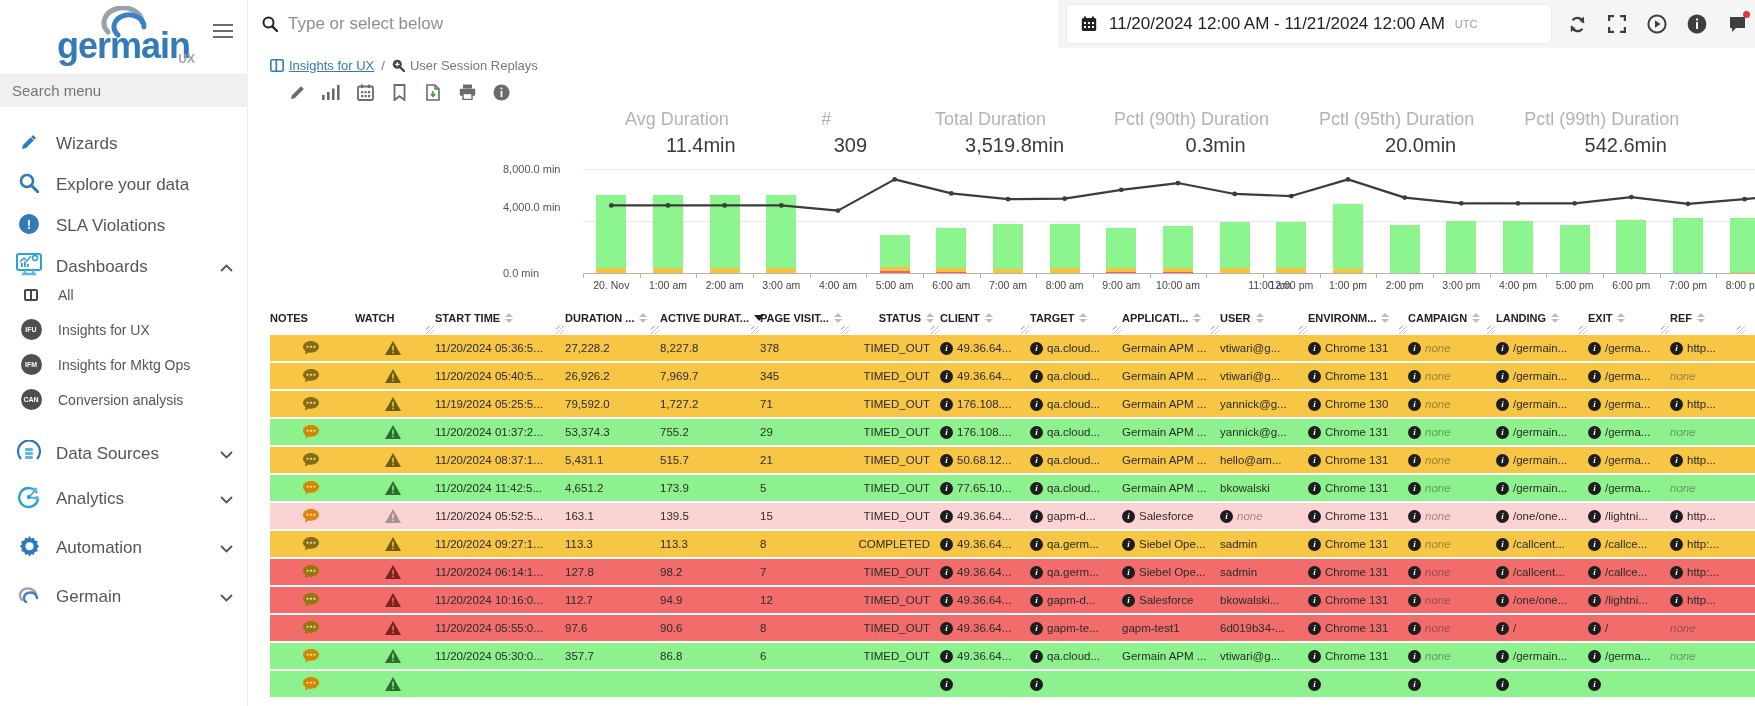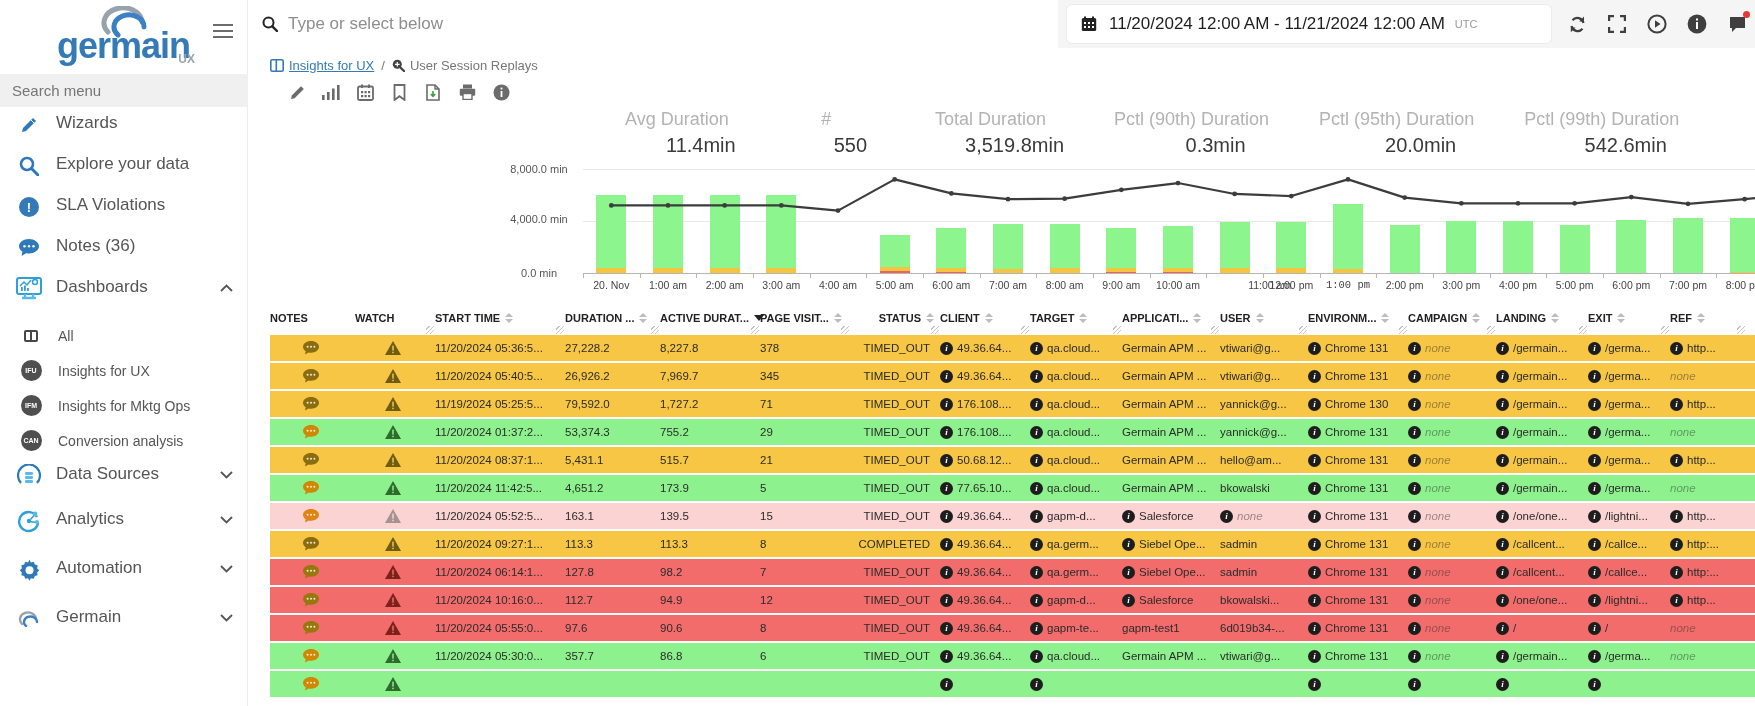--- a/index.html
+++ b/index.html
@@ -11,21 +11,21 @@
   .sidebar { width:248px; height:706px; background:#fff; border-right:1px solid #ececec; position:relative; flex:none; }
   .logo-wrap { position:relative; padding:6px 0 2px 0; text-align:center; }
   .logo-swirl { display:block; margin:0 auto -10px auto; }
   .logo-text { font-size:36px; font-weight:bold; color:var(--accent); letter-spacing:-1px; line-height:36px; }
   .logo-ux { position:absolute; right:52px; bottom:0px; font-size:12px; color:#9aa4ad; font-weight:bold; }
   .hamburger { position:absolute; top:20px; right:14px; width:20px; cursor:pointer; }
   .hamburger i { display:block; height:2px; background:#6b6b6b; margin:4px 0; }
   .side-search { width:248px; height:33px; background:#f0f0f0; border:none; outline:none;
     font-size:15px; color:#666; padding:0 12px; margin-top:8px; font-family:"Liberation Sans",sans-serif; }
   .nav { padding-top:6px; }
-  .nav-item { display:flex; align-items:flex-start; height:41px; padding:0 14px 0 16px; cursor:pointer; color:#555; font-size:17px; }
+  .nav-item { display:flex; align-items:flex-end; height:41px; padding:0 14px 0 16px; cursor:pointer; color:#555; font-size:17px; }
   .nav-item .nico { width:26px; height:24px; margin-right:14px; display:flex; align-items:center; justify-content:center; flex:none; }
   .nav-item .lbl { flex:1; white-space:nowrap; }
   .chev { flex:none; margin-left:4px; }
   .sub-item { display:flex; align-items:center; height:35px; padding:0 14px 0 20px; cursor:pointer; color:#555; font-size:14px; }
   .sub-item .bico { width:22px; margin-right:16px; display:flex; align-items:center; justify-content:center; flex:none; }
   .badge-circle { width:21px; height:21px; border-radius:50%; background:#4f4f4f; color:#fff; font-size:7px; font-weight:bold;
     display:flex; align-items:center; justify-content:center; letter-spacing:0; }
   .all-icon { width:14px; height:12px; border:2px solid #474747; border-radius:2px; position:relative; }
   .all-icon::after { content:""; position:absolute; left:4px; top:0; bottom:0; width:2px; background:#474747; }
   .sla-circle { width:20px; height:20px; border-radius:50%; background:var(--accent); color:#fff; font-weight:bold; font-size:13px;
@@ -55,21 +55,21 @@
   .title-tools { display:flex; align-items:center; gap:16px; margin-left:18px; }
   .ttool { width:18px; height:18px; display:flex; align-items:center; justify-content:center; cursor:pointer; }
 
   .kpi-row { display:flex; gap:50px; margin:2px 0 4px 370px; }
   .kpi { text-align:center; min-width:60px; }
   .kpi-label { font-size:18px; color:#b3b3b3; }
   .kpi-value { font-size:20px; color:#3a3a3a; margin-top:4px;margin-left:48px; }
 
   
   .chart { position:relative; height:128px; margin-bottom:12px; flex:none; }
-  .ylab { position:absolute; width:72px; text-align:center; font-size:11px; color:#555; left:255px; }
+  .ylab { position:absolute; width:72px; text-align:left; font-size:11px; color:#555; left:255px; }
   .plot { position:absolute; left:335px; top:8px; width:1360px; height:104px; }
   .gridline { position:absolute; left:0; right:0; height:1px; background:#e8e8e8; }
   .baseline { position:absolute; left:0; right:0; bottom:-1px; height:1px; background:#b5b5b5; }
   .xtick { position:absolute; bottom:-5px; width:1px; height:4px; background:#b5b5b5; }
   .bar-stack { position:absolute; bottom:0; width:30px; display:flex; flex-direction:column-reverse; }
   .seg { width:100%; }
   .xlabels { position:absolute; left:335px; top:118px; width:1360px; height:14px; }
   .xlab { position:absolute; transform:translateX(-50%); font-size:10.5px; color:#444; white-space:nowrap; }
   .linesvg { position:absolute; left:0; top:0; overflow:visible; }
 
@@ -142,31 +142,20 @@
         <span class="lbl">Explore your data</span>
       </div>
 
       <div class="nav-item">
         <span class="nico">
             <span class="sla-circle">!</span>
           </span>
         <span class="lbl">SLA Violations</span>
       </div>
 
-      <div class="nav-item">
-        <span class="nico">
-          <svg width="21" height="18" viewBox="0 0 21 18">
-              <path d="M10 0C4.5 0 0 3.2 0 7.2c0 2.2 1.3 4.1 3.4 5.4L2.6 17l4.5-2.8c.9.2 1.9.3 2.9.3 5.5 0 10-3.2 10-7.2S15.5 0 10 0z" fill="#2e79ba"></path>
-              <circle cx="5.5" cy="7.2" r="1.2" fill="#fff"></circle>
-              <circle cx="10" cy="7.2" r="1.2" fill="#fff"></circle>
-              <circle cx="14.5" cy="7.2" r="1.2" fill="#fff"></circle>
-            </svg>
-        </span>
-        <span class="lbl">Notes (36)</span>
-      </div>
 
       <div class="nav-item">
         <span class="nico">
           <svg width="26" height="24" viewBox="0 0 26 24">
               <rect x="1" y="1" width="24" height="16" rx="2" stroke="#2e9fd8" stroke-width="2" fill="#fff"></rect>
               <path d="M4 9l4-4 3 3 4-5" stroke="#2e9fd8" stroke-width="1.5" fill="none"></path>
               <circle cx="19" cy="5" r="2.5" fill="none" stroke="#2e9fd8" stroke-width="1.5"></circle>
               <rect x="5" y="10" width="1.8" height="4" fill="#2e9fd8"></rect>
               <rect x="8" y="8.5" width="1.8" height="5.5" fill="#2e9fd8"></rect>
               <rect x="11" y="11" width="1.8" height="3" fill="#2e9fd8"></rect>
@@ -410,21 +399,21 @@
       </span>
     </div>
 
     <div class="kpi-row" id="kpi-row">
         <div class="kpi">
           <div class="kpi-label">Avg Duration</div>
           <div class="kpi-value">11.4min</div>
         </div>
         <div class="kpi">
           <div class="kpi-label">#</div>
-          <div class="kpi-value">550</div>
+          <div class="kpi-value">309</div>
         </div>
         <div class="kpi">
           <div class="kpi-label">Total Duration</div>
           <div class="kpi-value">3,519.8min</div>
         </div>
         <div class="kpi">
           <div class="kpi-label">Pctl (90th) Duration</div>
           <div class="kpi-value">0.3min</div>
         </div>
         <div class="kpi">
@@ -432,21 +421,21 @@
           <div class="kpi-value">20.0min</div>
         </div>
         <div class="kpi">
           <div class="kpi-label">Pctl (99th) Duration</div>
           <div class="kpi-value">542.6min</div>
         </div>
       </div>
 
     <div class="chart" id="chart">
       <div class="ylab" style="top:2px">8,000.0 min</div>
-      <div class="ylab" style="top:52px">4,000.0 min</div>
+      <div class="ylab" style="top:40px">4,000.0 min</div>
       <div class="ylab" style="top:106px">0.0 min</div>
 
       <div class="plot" id="plot">
         <div class="gridline" style="top:0"></div>
         <div class="gridline" style="top:52px"></div>
         <div class="baseline"></div>
       <div class="xtick" style="left: 0px;"></div>
           <div class="bar-stack" style="left: 13.3333px;">
             <div class="seg" style="height: 4.55px; background: rgb(245, 197, 66);"></div>
             <div class="seg" style="height: 73.45px; background: rgb(141, 245, 141);"></div>
@@ -580,21 +569,21 @@
           <span class="xlab" style="left: 198.333px;">3:00 am</span>
           <span class="xlab" style="left: 255px;">4:00 am</span>
           <span class="xlab" style="left: 311.667px;">5:00 am</span>
           <span class="xlab" style="left: 368.333px;">6:00 am</span>
           <span class="xlab" style="left: 425px;">7:00 am</span>
           <span class="xlab" style="left: 481.667px;">8:00 am</span>
           <span class="xlab" style="left: 538.333px;">9:00 am</span>
           <span class="xlab" style="left: 595px;">10:00 am</span>
           <span class="xlab" style="left: 651.667px; margin-left: 35px;">11:00 am</span>
           <span class="xlab" style="left: 708.333px;">12:00 pm</span>
-          <span class="xlab" style="left: 765px; font-family: Liberation Mono, monospace;">1:00 pm</span>
+          <span class="xlab" style="left: 765px;">1:00 pm</span>
           <span class="xlab" style="left: 821.667px;">2:00 pm</span>
           <span class="xlab" style="left: 878.333px;">3:00 pm</span>
           <span class="xlab" style="left: 935px;">4:00 pm</span>
           <span class="xlab" style="left: 991.667px;">5:00 pm</span>
           <span class="xlab" style="left: 1048.33px;">6:00 pm</span>
           <span class="xlab" style="left: 1105px;">7:00 pm</span>
           <span class="xlab" style="left: 1161.67px;">8:00 pm</span>
         </div>
     </div>
 

